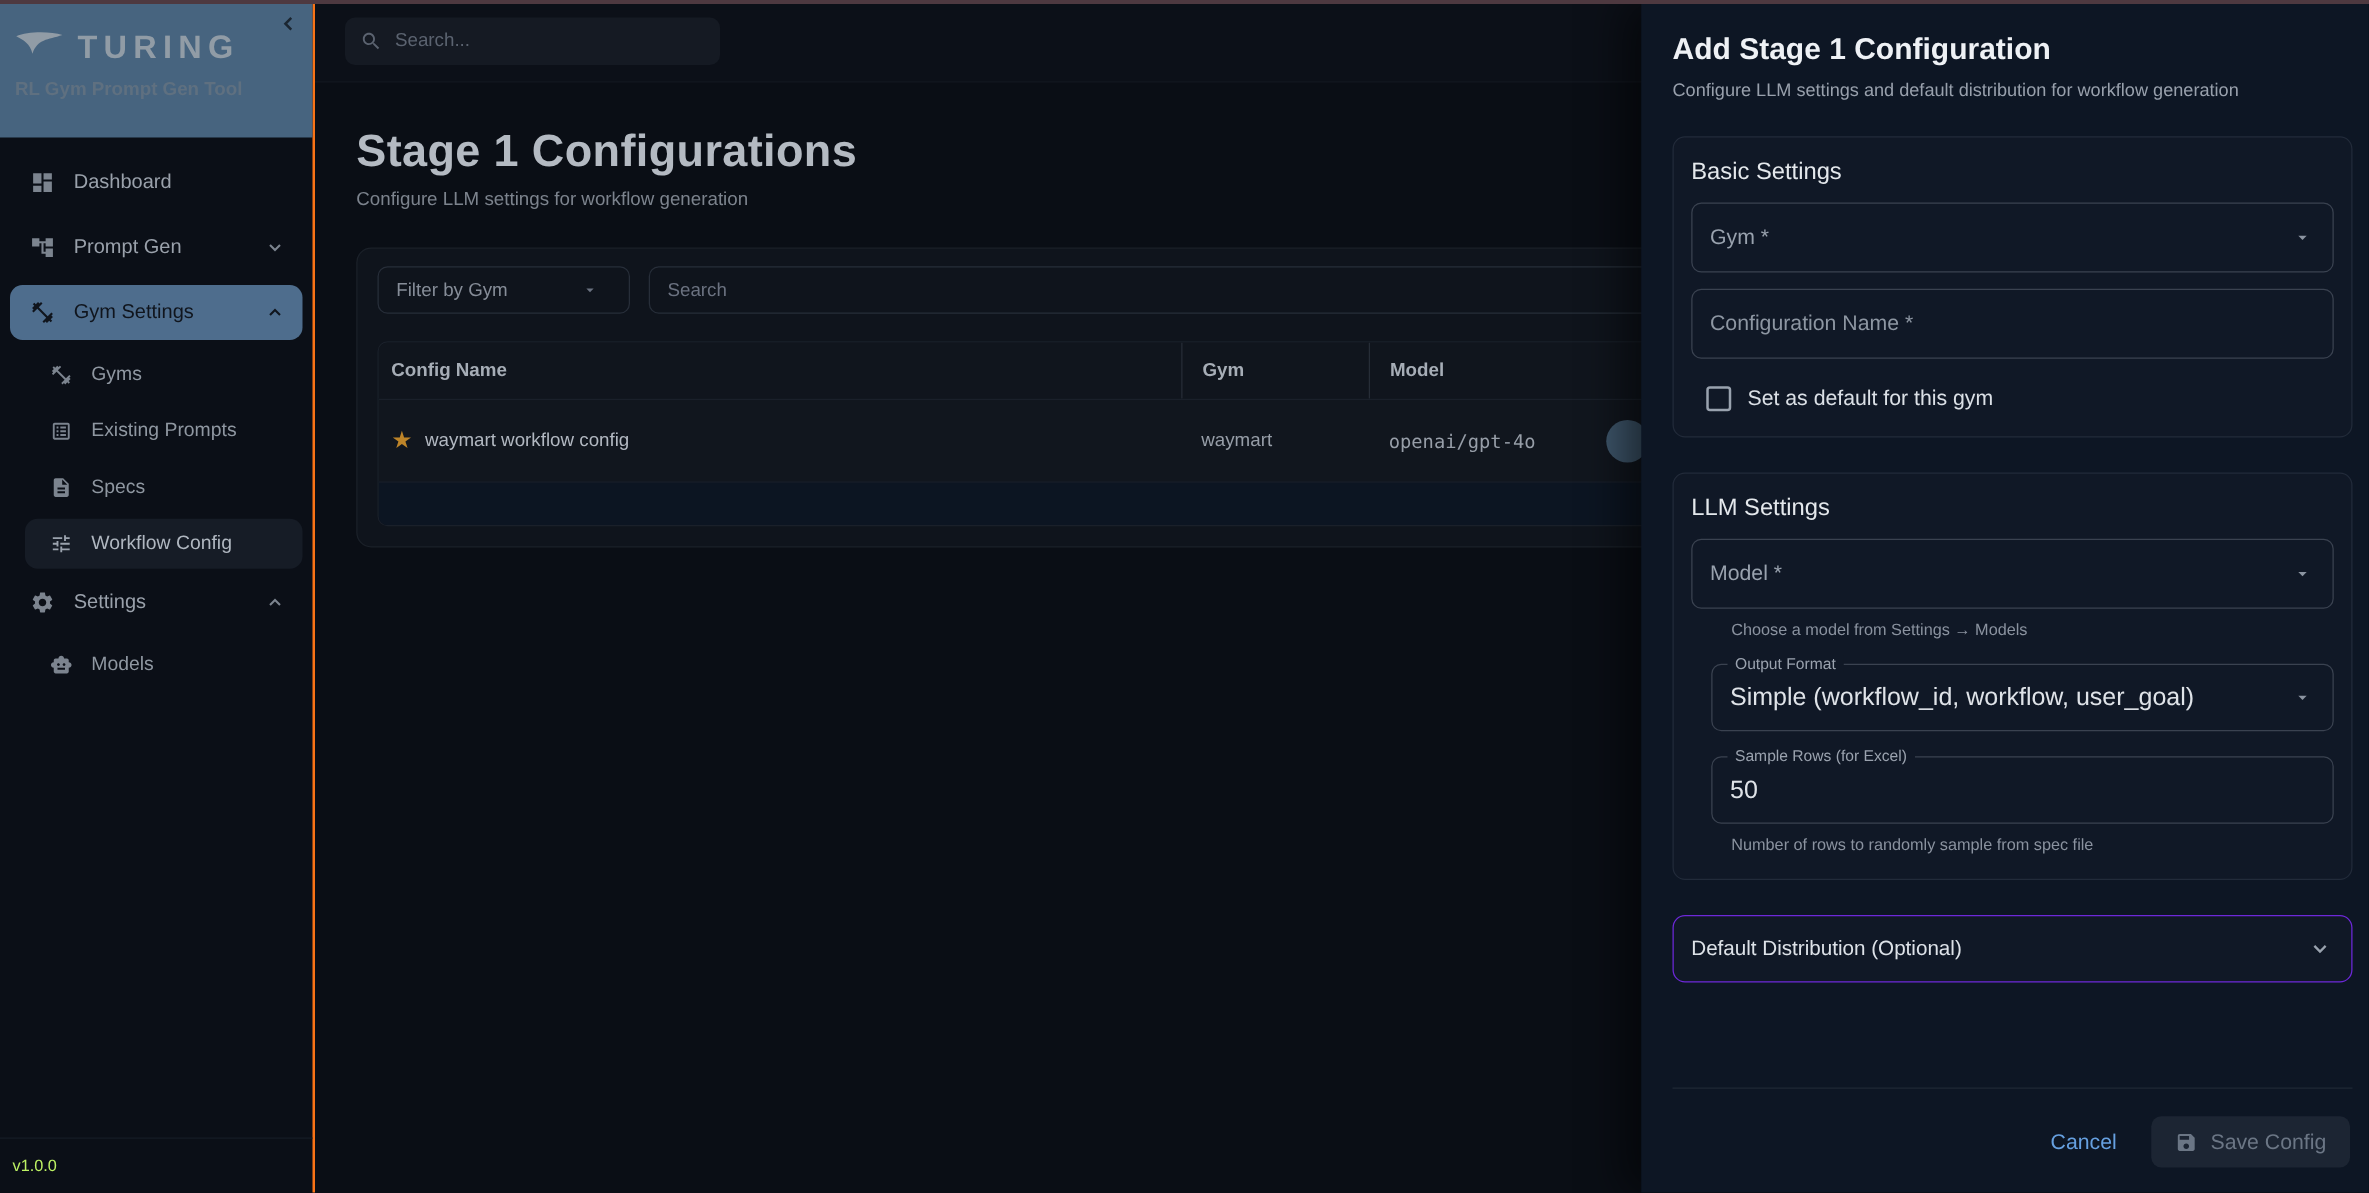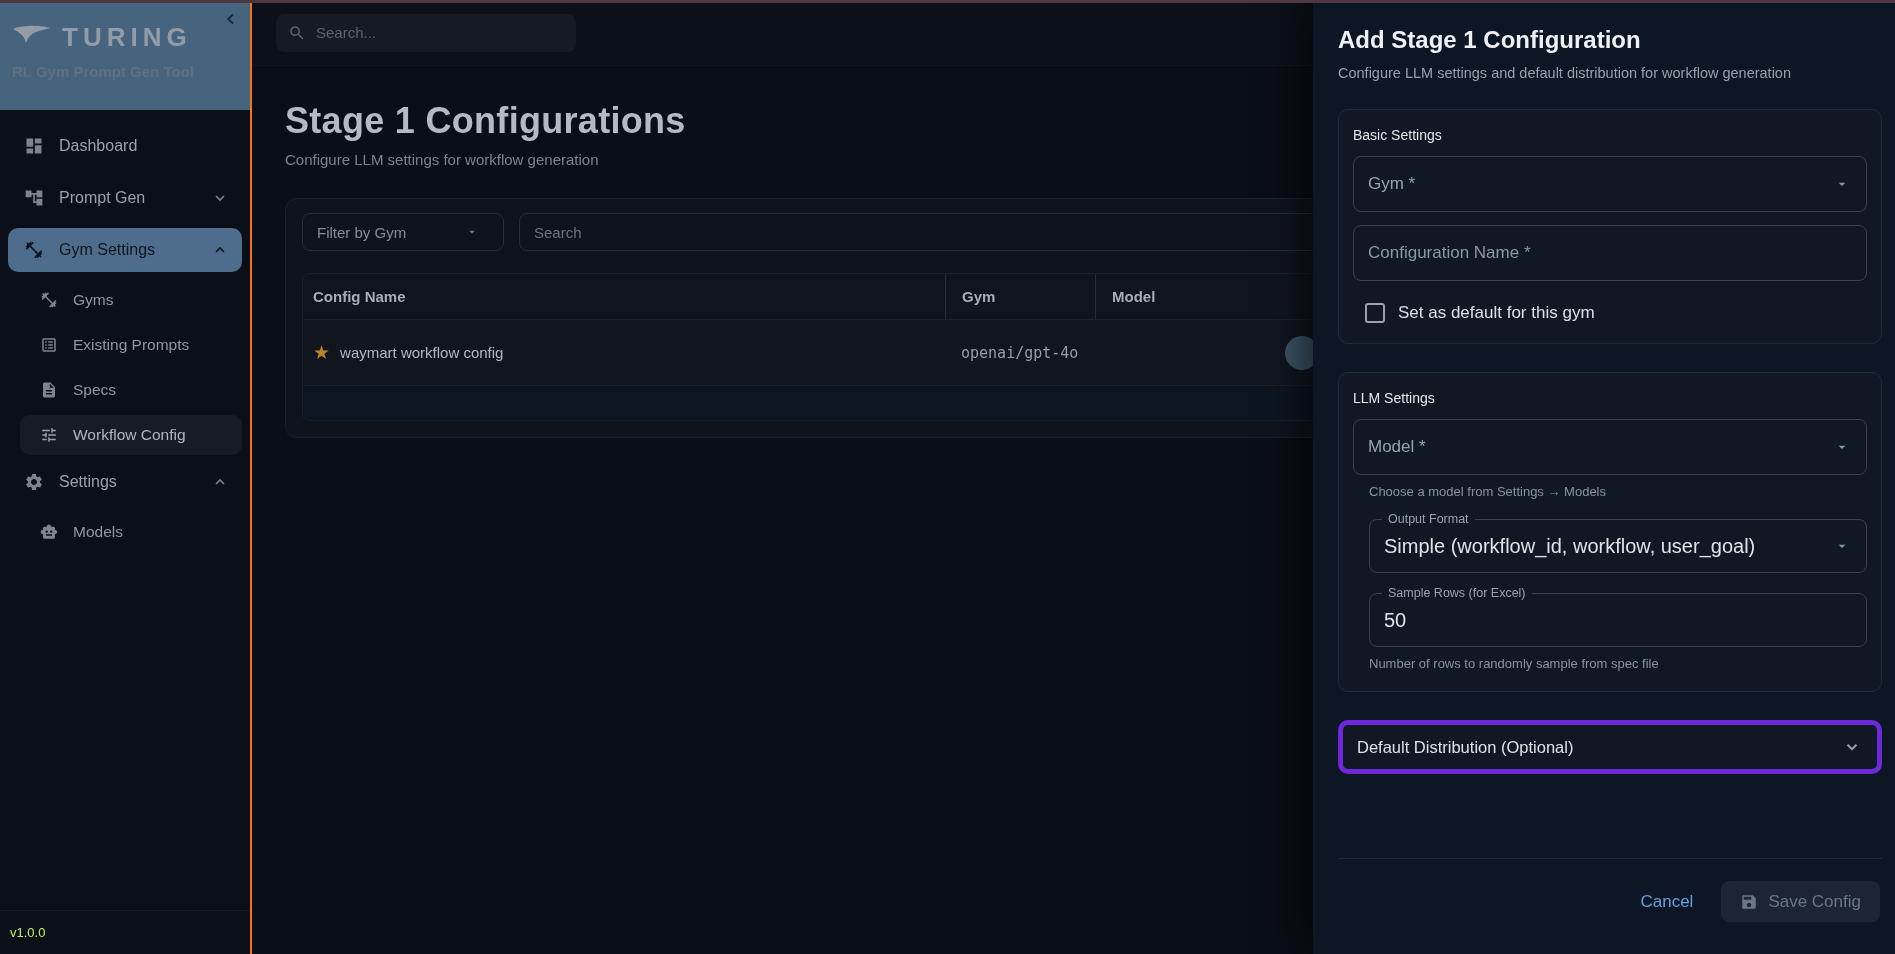--- a/index.html
+++ b/index.html
@@ -114,50 +114,50 @@
     position:fixed; top:0; left:1313px; width:582px; height:954px;
     background:#0d1624; box-shadow:-14px 0 34px rgba(0,0,0,0.55);
     z-index:40; padding:26px 13px 0 25px;
   }
   .drawer-title { font-size:24px; font-weight:bold; color:#eef1f5; }
   .drawer-sub { margin-top:11px; font-size:14.5px; color:#98a0ac; }
   .section {
     margin-top:28px; background:#101826; border:1px solid #222b3a;
     border-radius:10px; padding:17px 14px 20px 14px;
   }
-  .section-label { font-size:14px; color:#e4e8ec; }
+  .section-label { font-size:19px; color:#e4e8ec; }
   .field {
     margin-top:13px; height:56px; border:1px solid #3a4250; border-radius:8px;
     display:flex; align-items:center; justify-content:space-between;
     padding:0 16px 0 14px; cursor:pointer;
   }
   .field .f-text { font-size:17px; color:#99a2ae; }
   .field .ni-chev { width:16px; height:16px; color:#8b94a1; }
   .field input {
     background:transparent; border:none; outline:none; width:100%;
     font-size:17px; color:#dfe3e8; font-family:"Liberation Sans",sans-serif;
   }
   .field input::placeholder { color:#8d96a2; }
-  .helper { margin:9px 0 0 16px; font-size:13px; color:#8a929f; }
+  .helper { margin:9px 0 0 32px; font-size:13px; color:#8a929f; }
   .checkbox-row { margin-top:22px; display:flex; align-items:center; gap:13px; padding-left:12px; }
   .checkbox {
     width:20px; height:20px; border:2px solid #99a2ae; border-radius:3px;
     background:transparent; cursor:pointer; flex:none;
   }
   .checkbox-label { font-size:17px; color:#dbe0e6; }
   .outlined { position:relative; margin-top:20px; border:1px solid #3a4250; border-radius:8px; height:54px;
     display:flex; align-items:center; justify-content:space-between; padding:0 16px 0 14px;margin-left:16px; }
   .outlined .o-label {
     position:absolute; top:-8px; left:12px; background:#101826; padding:0 6px;
     font-size:12.5px; color:#9aa2ae;
   }
   .outlined .o-value { font-size:20px; color:#dfe3e8; }
   .outlined .ni-chev { width:16px; height:16px; color:#8b94a1; }
   .accordion {
-    margin-top:28px; background:#101826; border:5px solid #6d28d9; border-radius:10px;
+    margin-top:28px; background:#101826; border:1px solid #6d28d9; border-radius:10px;
     height:54px; display:flex; align-items:center; justify-content:space-between;
     padding:0 16px 0 14px; cursor:pointer;
   }
   .accordion .a-label { font-size:16.5px; color:#dde2e8; }
   .accordion .ni-chev { width:18px; height:18px; color:#99a2ae; }
   .drawer-divider { margin-top:84px; border-top:1px solid #1f2835; }
   .drawer-actions { display:flex; align-items:center; justify-content:flex-end; gap:28px; padding:22px 2px 0 0; }
   .btn-cancel { background:none; border:none; font-size:17px; color:#66a0e0; cursor:pointer; font-family:"Liberation Sans",sans-serif; }
   .btn-save {
     display:flex; align-items:center; gap:10px; background:#1c2533; border:none;
@@ -294,20 +294,21 @@
         <div class="t-head">
           <div class="th">Config Name</div>
           <div class="th">Gym</div>
           <div class="th">Model</div>
         </div>
         <div class="t-row">
           <div class="td">
             <span class="star">★</span>
             <span>waymart workflow config</span>
           </div>
+          <div class="td">waymart</div>
           <div class="td mono">openai/gpt-4o</div>
           <div class="row-action"></div>
         </div>
         <div class="t-foot"></div>
       </div>
     </div>
   </div>
 </div>
 
 <section class="drawer">

